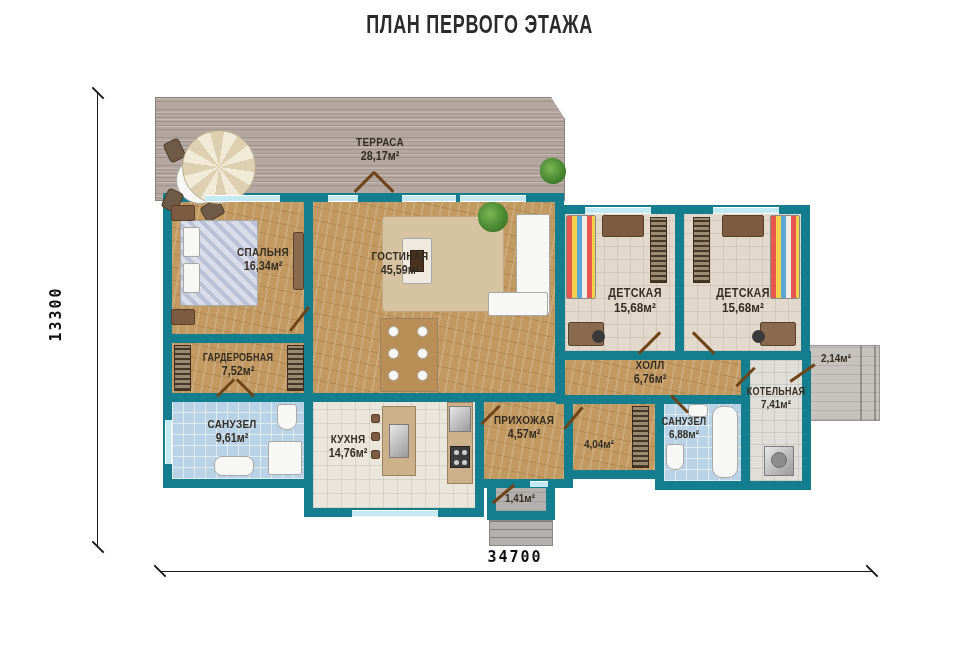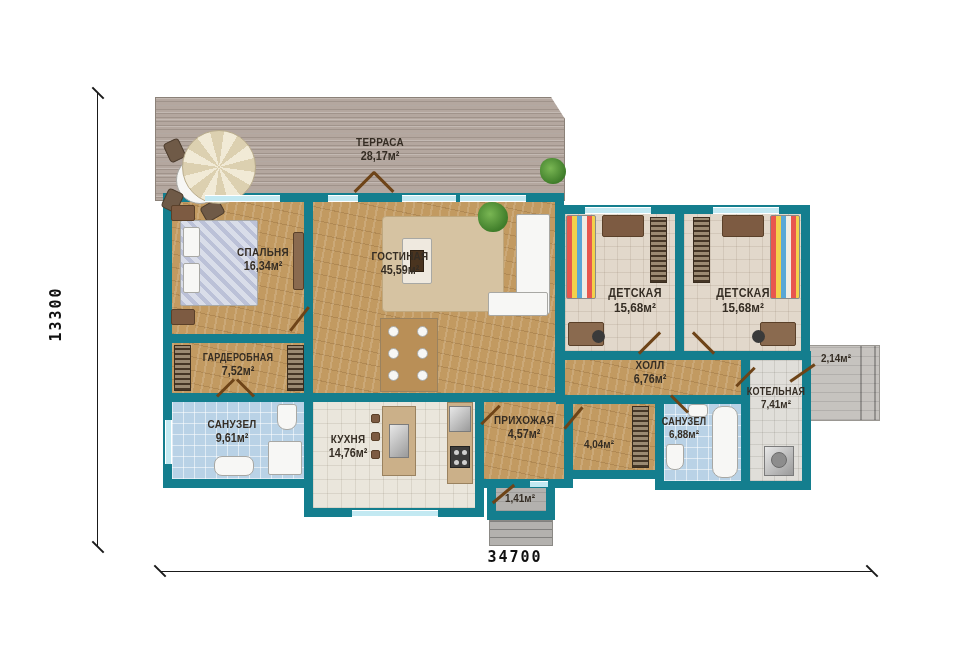--- a/index.html
+++ b/index.html
@@ -62,20 +62,21 @@
           text-shadow:0 3px 3px rgba(70,58,46,0.30);pointer-events:none;white-space:nowrap;}
   .umb{border-radius:50%;background:repeating-conic-gradient(from 8deg,#f1ead6 0 22.5deg,#dcd0b0 22.5deg 45deg);
        border:1px solid #b9ac8c;}
   .chair{background:#6f5a47;border:1px solid #4c3c2d;border-radius:4px;}
 </style>
 </head>
 <body>
 
 <div class="canvas">
 
+  <div class="title"><span>ПЛАН ПЕРВОГО ЭТАЖА</span></div>
 
   <div class="dim" style="left:97px;top:93px;width:1px;height:454px;"></div>
   <div class="tick" style="left:90px;top:92px;transform:rotate(45deg);"></div>
   <div class="tick" style="left:90px;top:546px;transform:rotate(45deg);"></div>
   <div class="dimlbl" style="left:28px;top:305px;transform:rotate(-90deg);transform-origin:center;">13300</div>
 
   <div class="dim" style="left:160px;top:571px;width:712px;height:1px;"></div>
   <div class="tick" style="left:152px;top:570px;transform:rotate(45deg);"></div>
   <div class="tick" style="left:864px;top:570px;transform:rotate(45deg);"></div>
   <div class="dimlbl" style="left:460px;top:548px;width:110px;text-align:center;">34700</div>

